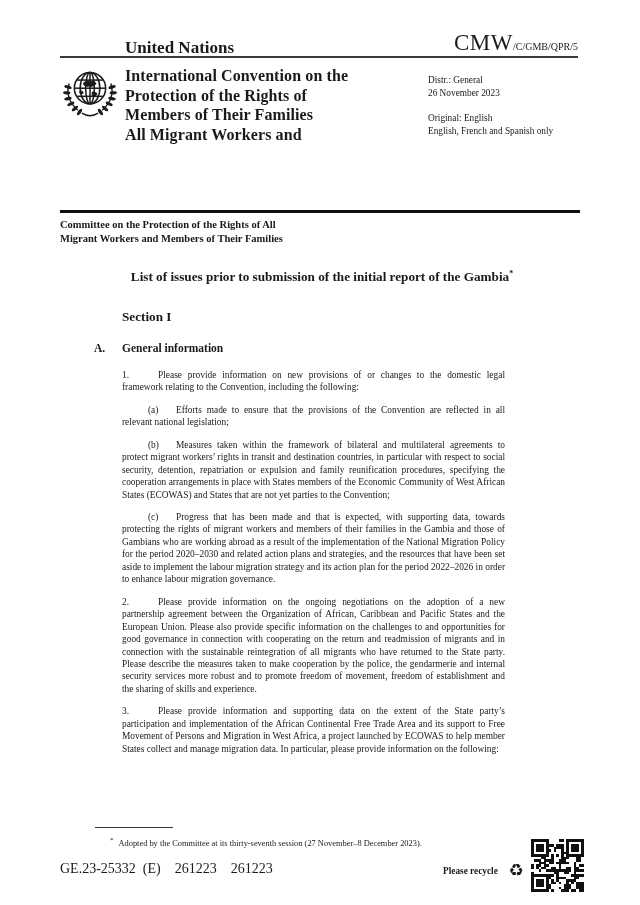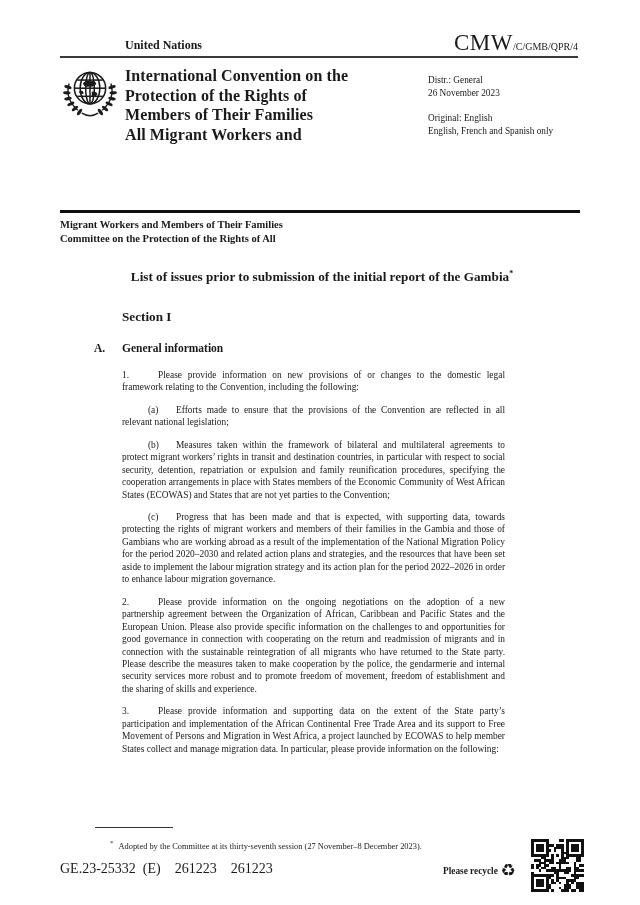--- a/index.html
+++ b/index.html
@@ -2,21 +2,21 @@
 <html><head>
 <meta charset="utf-8">
 <style>
   html,body{margin:0;padding:0;background:#e8e8e8;}
   .page{
     position:relative;width:640px;height:905px;background:#ffffff;
     font-family:"Liberation Serif","DejaVu Serif",serif;color:#1a1a1a;
     overflow:hidden;margin:0 auto;
   }
   
-  .org{position:absolute;left:125px;top:38px;font-size:12px;font-weight:bold;}
+  .org{position:absolute;left:125px;top:38px;font-size:17px;font-weight:bold;}
   .symbol{position:absolute;right:62px;top:30px;white-space:nowrap;}
   .symbol .main{font-size:23px;letter-spacing:.5px;}
   .symbol .suffix{font-size:10px;}
   .header-rule{position:absolute;left:60px;top:56px;width:518px;height:2px;background:#3a3a3a;}
   
   .emblem{position:absolute;left:61px;top:65px;width:58px;height:58px;}
   .mast-title{position:absolute;left:125px;top:66px;font-size:16px;font-weight:bold;line-height:19.5px;letter-spacing:.1px;}
   .info{position:absolute;left:428px;top:74px;font-size:9.3px;line-height:12.5px;}
   .info .gap{height:13px;}
   
@@ -30,41 +30,41 @@
   .sub-h{position:relative;font-size:11.5px;font-weight:bold;margin:17px 0 0 0;}
   .sub-h .letter{position:absolute;left:-28px;top:0;}
   .paras{margin-top:15px;font-size:9.4px;line-height:12.45px;}
   .para{margin:0 0 10px 0;text-align:justify;}
   .para .plabel{display:inline-block;text-indent:0;}
   .para.num .plabel{width:36px;}
   .para.let{text-indent:26px;}
   .para.let .plabel{width:28px;}
   
   .fn-sep{position:absolute;left:95px;top:827px;width:78px;height:1px;background:#333;}
-  .footnote{position:absolute;left:110px;top:835px;width:420px;font-size:8.4px;line-height:17px;}
+  .footnote{position:absolute;left:110px;top:835px;width:420px;font-size:8.4px;line-height:11px;}
   .footnote sup{font-size:7px;margin-right:5px;}
   
   .footer-ref{position:absolute;left:60px;top:861px;font-size:14px;white-space:pre;}
-  .recycle{position:absolute;left:443px;top:862px;font-size:9.3px;font-weight:bold;display:flex;align-items:center;}
+  .recycle{position:absolute;left:443px;top:862px;font-size:9.3px;font-weight:bold;display:flex;align-items:center;gap:8px;}
   .recycle .glyph{font-family:"DejaVu Sans",sans-serif;font-size:17px;font-weight:normal;margin-left:3px;line-height:1;}
   .qr{
     position:absolute;left:531px;top:839px;width:53px;height:53px;
     display:grid;grid-template-columns:repeat(21,1fr);grid-template-rows:repeat(21,1fr);
     background:#fff;
   }
   .qr div{width:100%;height:100%;}
   .qr .b{background:#111;}
 </style>
 </head>
 <body>
 
 <div class="page">
 
   <div class="org">United Nations</div>
-  <div class="symbol"><span class="main">CMW</span><span class="suffix">/C/GMB/QPR/4</span></div>
+  <div class="symbol"><span class="main">CMW</span><span class="suffix">/C/GMB/QPR/5</span></div>
   <div class="header-rule"></div>
 
   <div class="emblem">
     <svg width="58" height="58" viewBox="0 0 100 100">
       <g stroke="#1b1b1b" fill="none" stroke-width="2.6">
         <circle cx="50" cy="40" r="27"></circle>
         <ellipse cx="50" cy="40" rx="17" ry="27"></ellipse>
         <ellipse cx="50" cy="40" rx="7.5" ry="27"></ellipse>
         <line x1="50" y1="13" x2="50" y2="67"></line>
         <line x1="23" y1="40" x2="77" y2="40"></line>
@@ -107,22 +107,22 @@
   <div class="info">
     <div>Distr.: General</div>
     <div>26 November 2023</div>
     <div class="gap"></div>
     <div>Original: English</div>
     <div>English, French and Spanish only</div>
   </div>
 
   <div class="section-rule"></div>
   <div class="committee">
+    <div>Committee on the Protection of the Rights of All</div>
     <div>Migrant Workers and Members of Their Families</div>
-    <div>Committee on the Protection of the Rights of All</div>
   </div>
 
   <div class="body">
     <h1 class="doc-title"><span>List of issues prior to submission of the initial report of the Gambia</span><sup>*</sup></h1>
     <h2 class="section-h">Section I</h2>
     <h3 class="sub-h"><span class="letter">A.</span><span>General information</span></h3>
 
     <div class="paras">
       <p class="para num"><span class="plabel">1.</span><span>Please provide information on new provisions of or changes to the domestic legal framework relating to the Convention, including the following:</span></p>
       <p class="para let"><span class="plabel">(a)</span><span>Efforts made to ensure that the provisions of the Convention are reflected in all relevant national legislation;</span></p>

